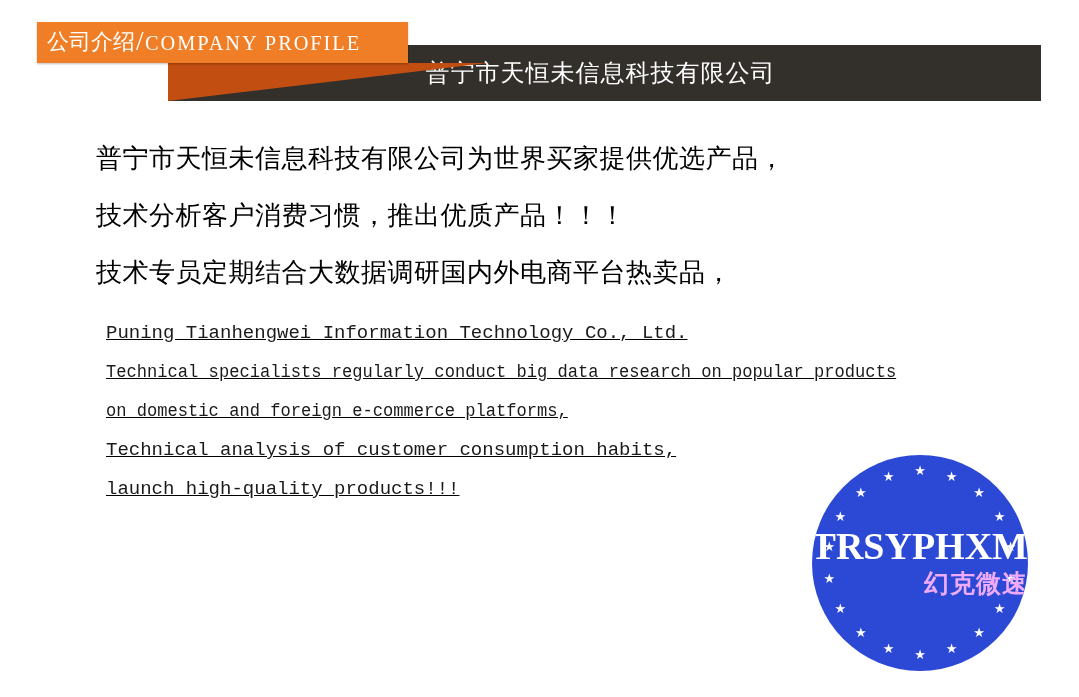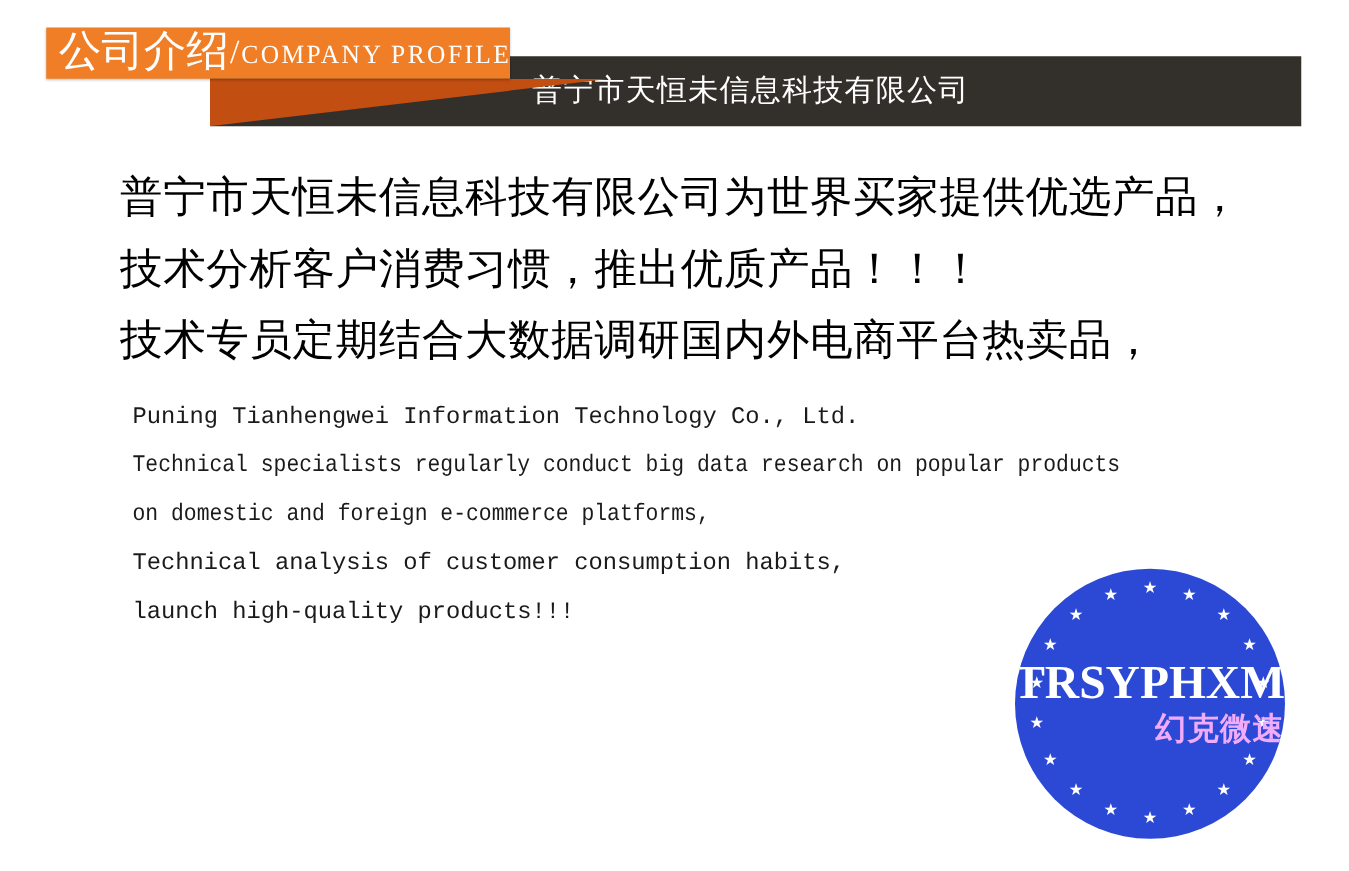--- a/index.html
+++ b/index.html
@@ -79,21 +79,21 @@
     width: 371px;
     height: 41px;
     display: flex;
     align-items: center;
     padding-left: 10px;
     box-sizing: border-box;
     white-space: nowrap;
   }
   .tab-cn {
     color: #ffffff;
-    font-size: 34px;
+    font-size: 22px;
     font-family: "Liberation Serif", "DejaVu Serif", serif;
     line-height: 1;
     position: relative;
     top: -1px;
   }
   .tab-slash {
     color: #ffffff;
     font-size: 27px;
     font-family: "Liberation Serif", "DejaVu Serif", serif;
     margin: 0 1px;
@@ -113,33 +113,34 @@
 
   
   #cn-block {
     position: absolute;
     left: 96px;
     top: 130px;
     width: 960px;
   }
   .cn-line {
     font-family: Liberation Serif, serif;
-    font-size: 34px;
+    font-size: 26px;
     line-height: 57px;
     color: #000000;
     white-space: nowrap;
     letter-spacing: 0.5px;
   }
 
   
   #en-block {
     position: absolute;
     left: 106px;
     top: 314px;
     width: 950px;
+    text-decoration: underline;
   }
   .en-line {
     font-family: "Liberation Mono", "DejaVu Sans Mono", monospace;
     font-size: 19px;
     line-height: 39px;
     color: #1a1a1a;
     white-space: nowrap;
   }
   
   .en-line.condensed {

